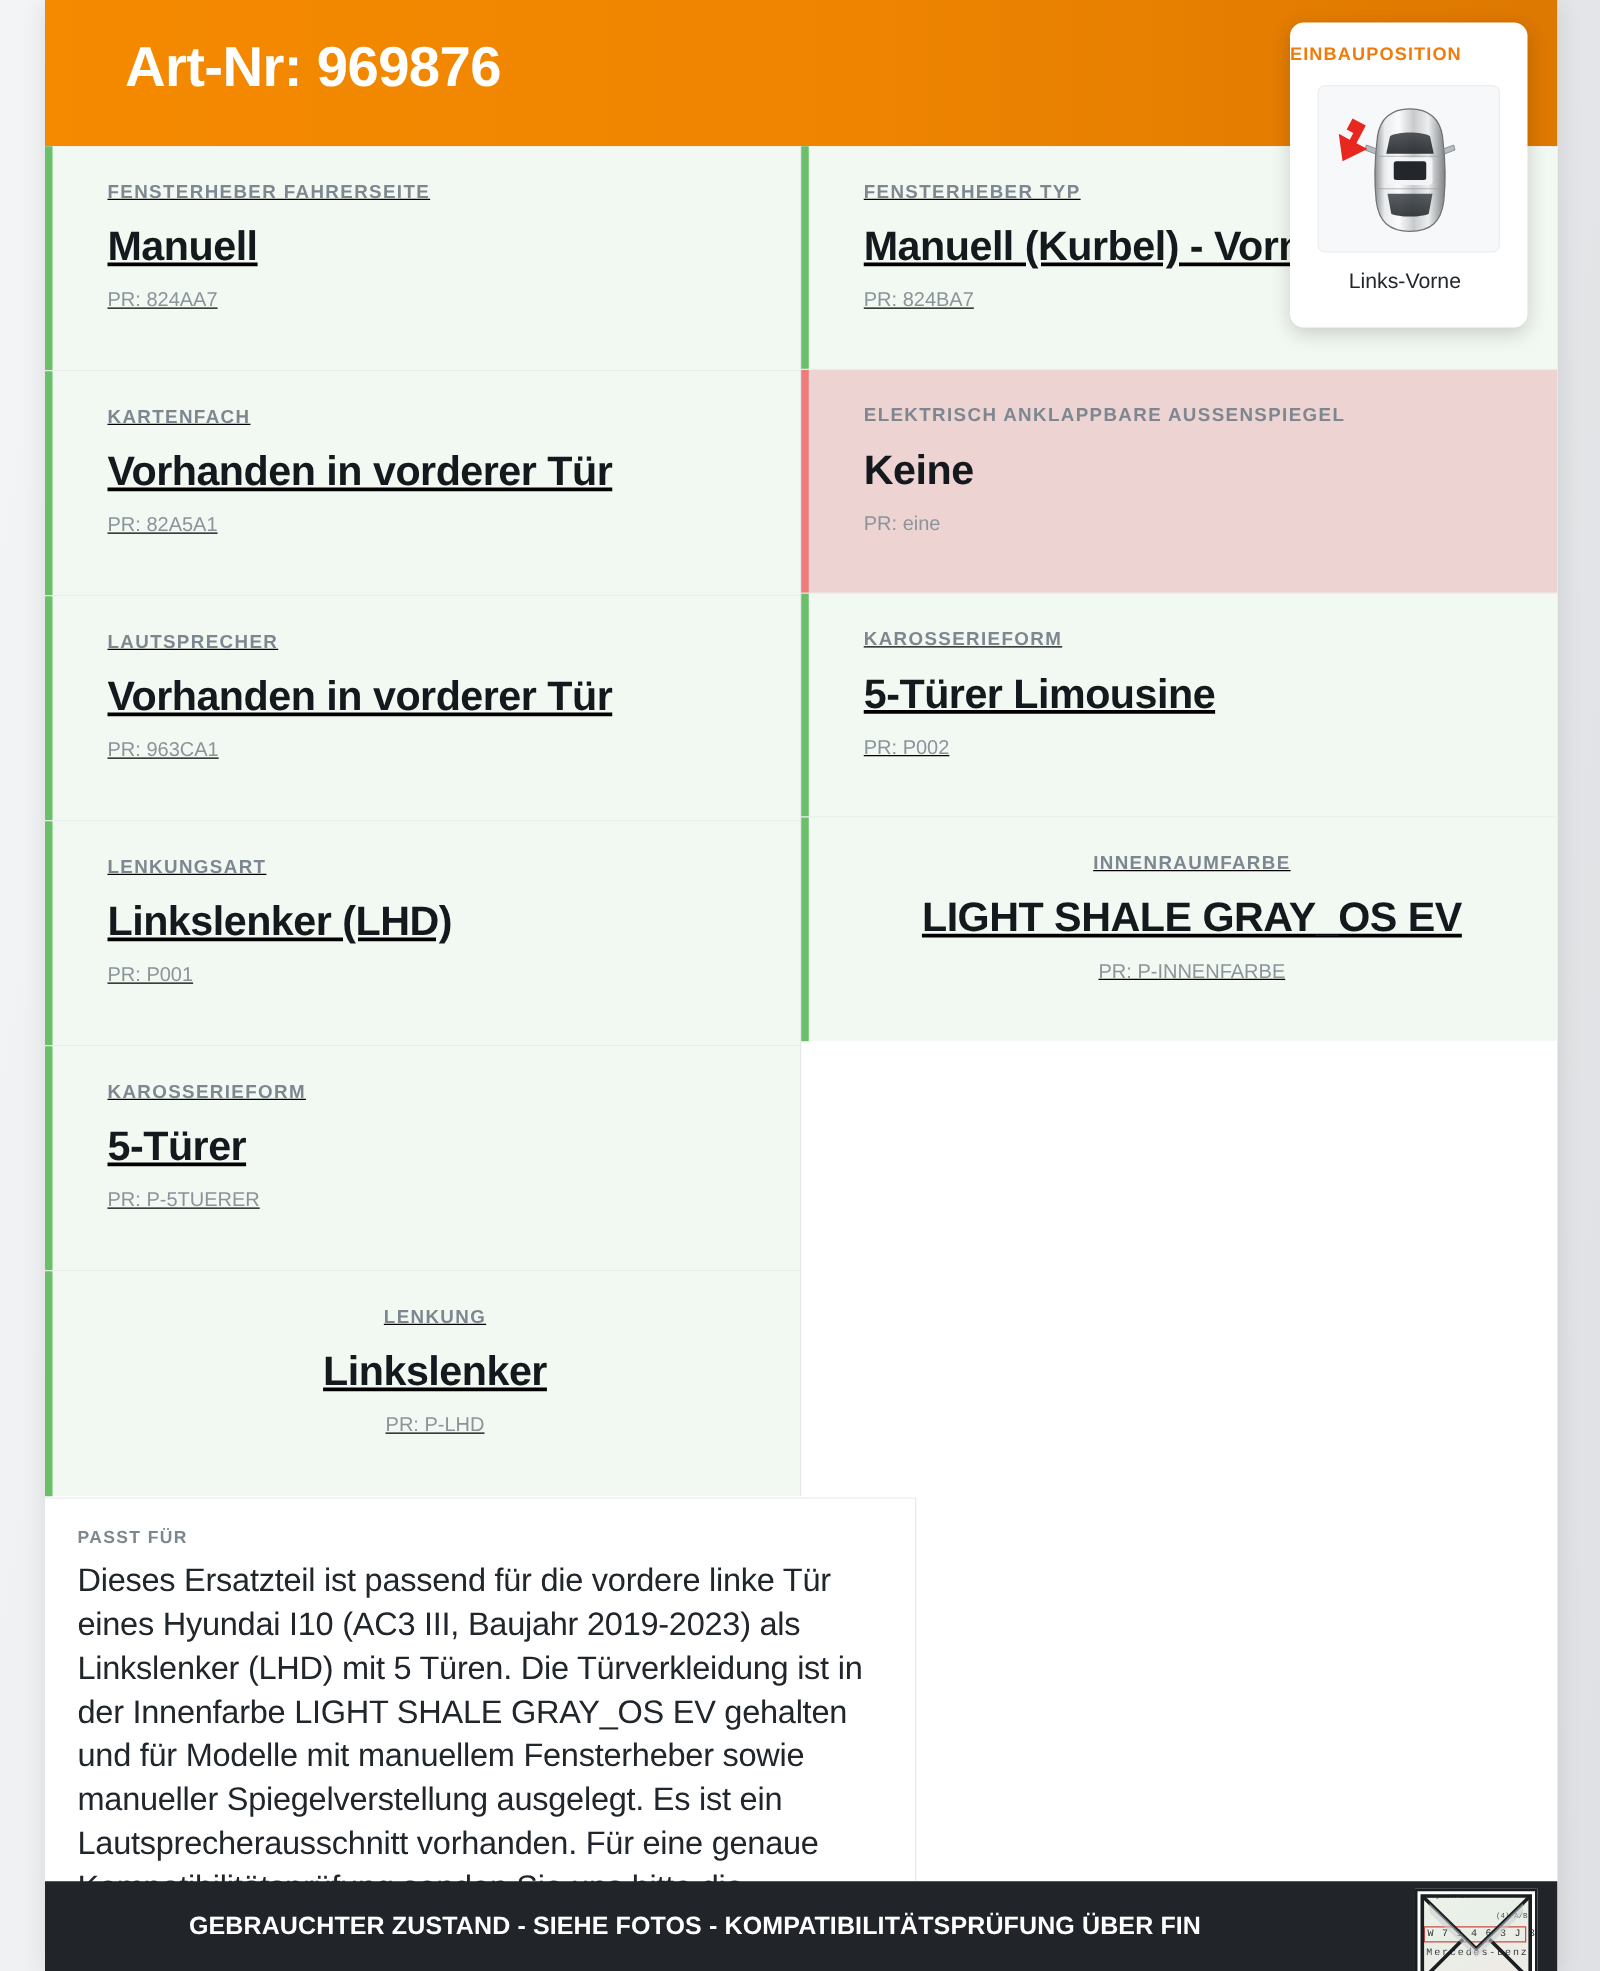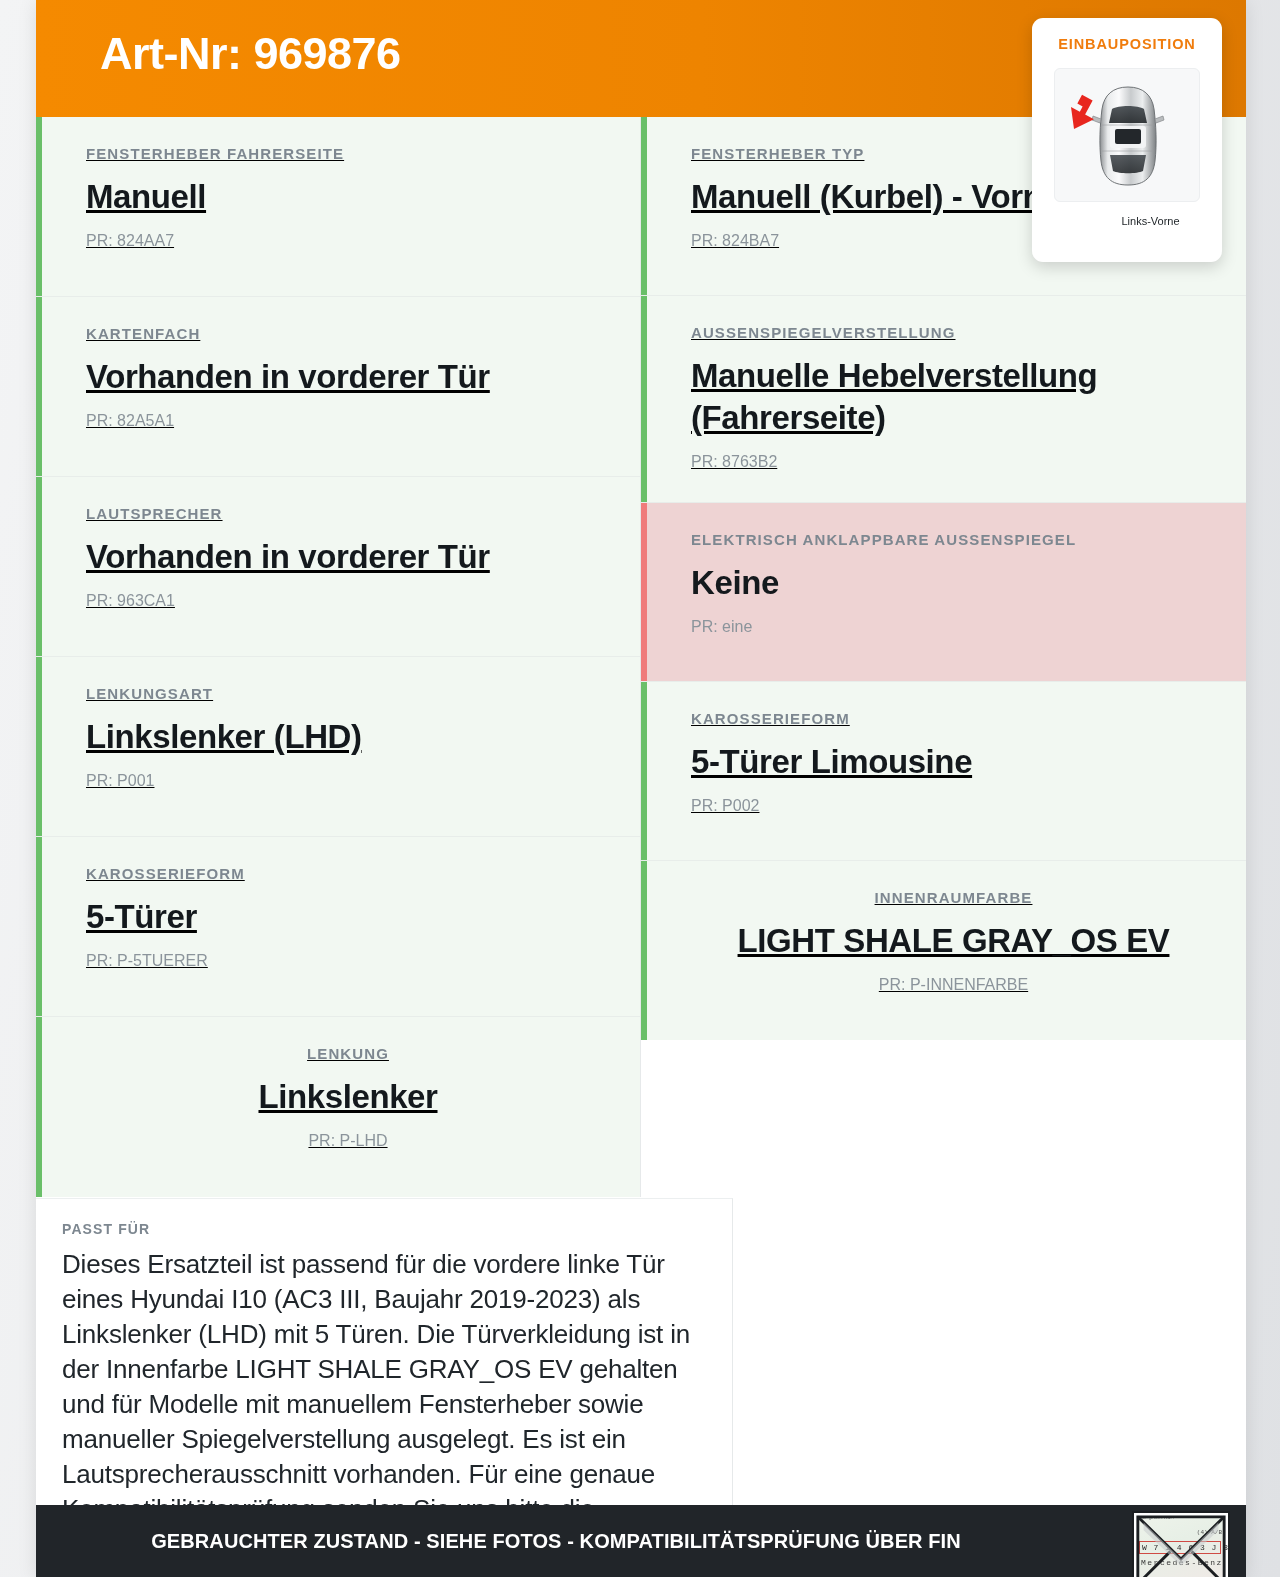--- a/index.html
+++ b/index.html
@@ -220,42 +220,42 @@
   .pos-card {
     position: absolute;
     left: 1032px;
     top: 18px;
     width: 190px;
     height: 244px;
     background: #ffffff;
     border-radius: 11px;
     box-shadow: 0 5px 16px rgba(0,0,0,0.17);
     z-index: 20;
-    text-align: center;
+    text-align: left;
     padding-top: 18px;
   }
   .pos-title {
     font-size: 14.5px;
     font-weight: bold;
     letter-spacing: 0.9px;
     color: #f07c0c;
     text-transform: uppercase;
   }
   .pos-thumb {
     width: 146px;
     height: 134px;
     margin: 16px auto 0;
     background: #f7f8f9;
     border: 1px solid #eceef0;
     border-radius: 6px;
     position: relative;
   }
   .pos-caption {
     margin-top: 13px;
-    font-size: 11px;
+    font-size: 17px;
     color: #22272b;
     font-weight: normal;
     padding-left: 47px;
   }
 </style>
 </head>
 <body>
 
 <div class="sheet">
 
@@ -294,25 +294,20 @@
           <div class="row-label">LENKUNG</div>
           <div class="row-value">Linkslenker</div>
           <div class="row-pr">PR: P-LHD</div>
         </div>
       </div>
     <div class="col col-right">
         <div class="row ok">
           <div class="row-label">FENSTERHEBER TYP</div>
           <div class="row-value wrap">Manuell (Kurbel) - Vorne links</div>
           <div class="row-pr">PR: 824BA7</div>
-        </div>
-        <div class="row ok">
-          <div class="row-label">AUSSENSPIEGELVERSTELLUNG</div>
-          <div class="row-value wrap">Manuelle Hebelverstellung (Fahrerseite)</div>
-          <div class="row-pr">PR: 8763B2</div>
         </div>
         <div class="row bad">
           <div class="row-label">ELEKTRISCH ANKLAPPBARE AUSSENSPIEGEL</div>
           <div class="row-value">Keine</div>
           <div class="row-pr">PR: eine</div>
         </div>
         <div class="row ok">
           <div class="row-label">KAROSSERIEFORM</div>
           <div class="row-value">5-Türer Limousine</div>
           <div class="row-pr">PR: P002</div>

